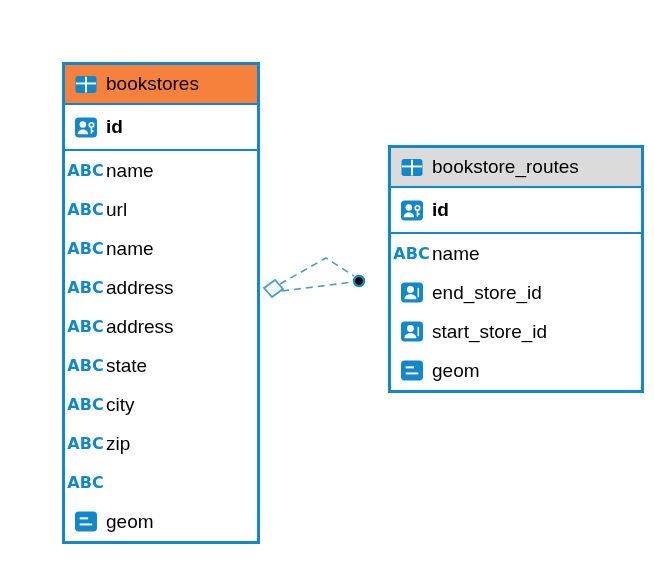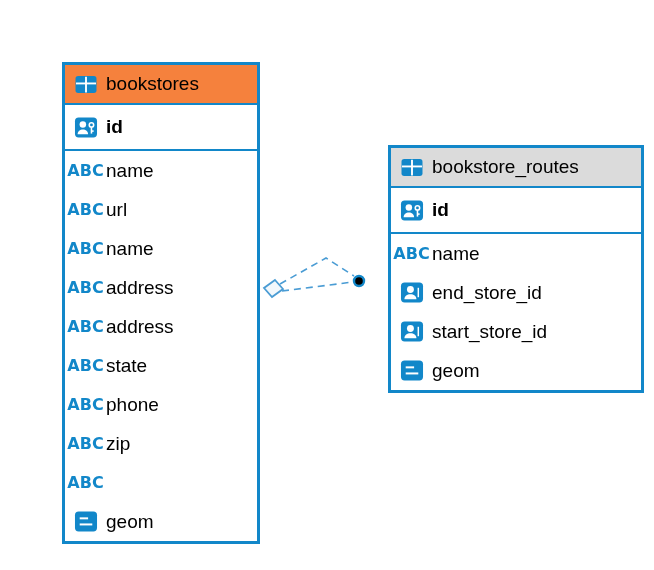--- a/index.html
+++ b/index.html
@@ -103,21 +103,21 @@
         <div class="row">
           <span class="icon">
             <span class="abc-glyph">ABC</span>
           </span>
           <span class="label">state</span>
         </div>
         <div class="row">
           <span class="icon">
             <span class="abc-glyph">ABC</span>
           </span>
-          <span class="label">phone</span>
+          <span class="label">city</span>
         </div>
         <div class="row">
           <span class="icon">
             <span class="abc-glyph">ABC</span>
           </span>
           <span class="label">zip</span>
         </div>
         <div class="row">
           <span class="icon">
             <span class="abc-glyph">ABC</span>

